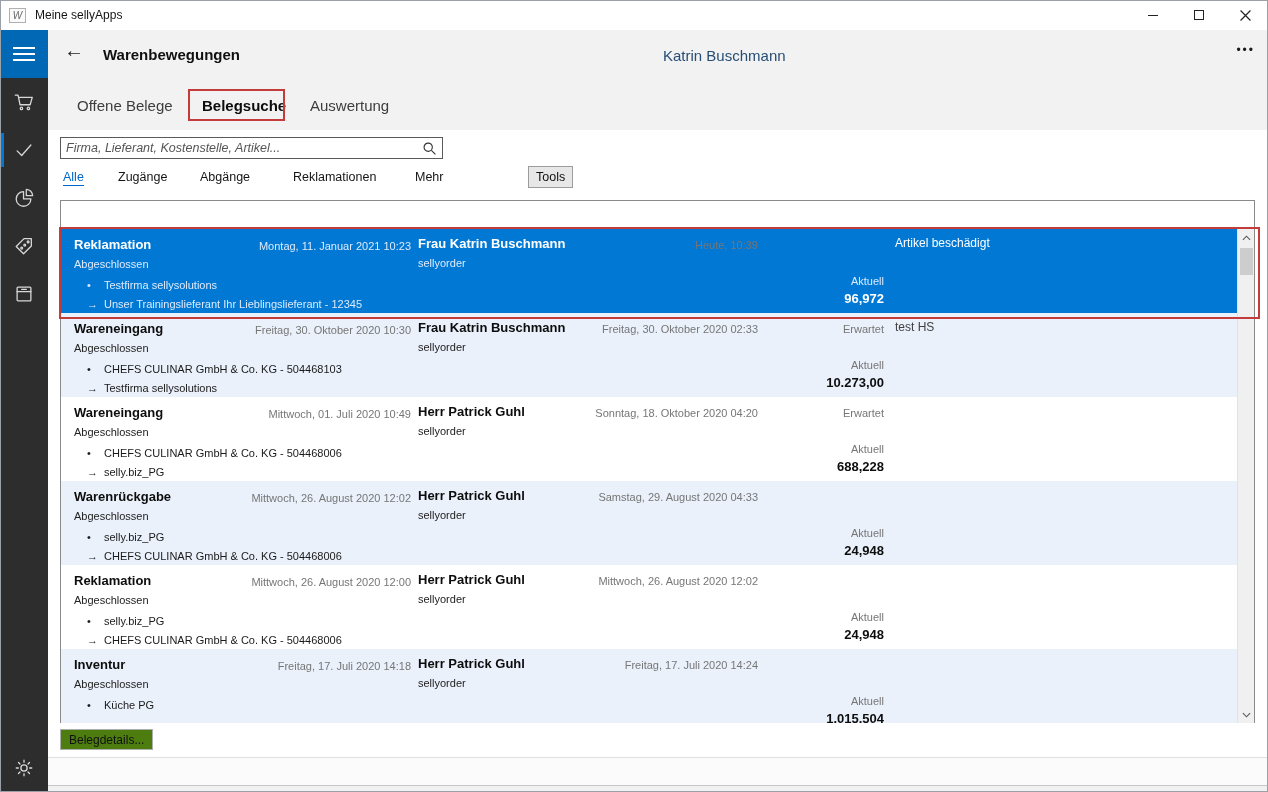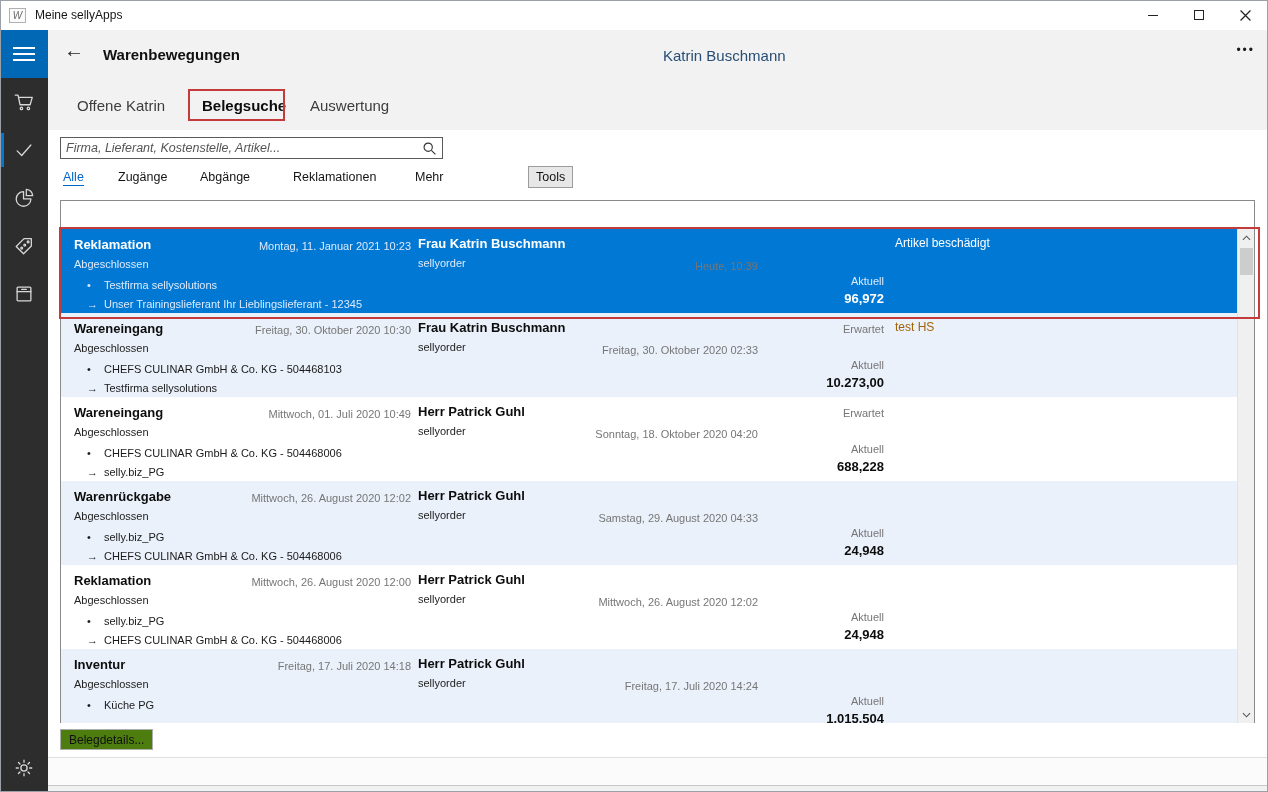--- a/index.html
+++ b/index.html
@@ -70,31 +70,31 @@
 
   .tbody { position:absolute; left:0; top:28px; width:1176px; height:494px; overflow:hidden; }
   .trow { position:relative; height:84px; background:#fff; }
   .trow.alt { background:#eaf1fb; }
   .trow.sel { background:#0078d4; color:#fff; }
   .trow.sel .rdate, .trow.sel .rstatus, .trow.sel .rapp, .trow.sel .exp, .trow.sel .akt, .trow.sel .rsub { color:#ddeafc; }
 
   .cb { position:absolute; left:5px; top:1px; width:345px; height:100%;margin-left:8px; }
   .ce { position:absolute; left:357px; top:0; width:340px; height:100%; }
   .cs { position:absolute; left:697px; top:0; width:126px; height:100%; }
-  .cr { position:absolute; left:834px; top:7px; font-size:12px; color:#a16207; }
+  .cr { position:absolute; left:834px; top:7px; font-size:12px; color:#404040; }
   .trow.sel .cr { color:#fff; }
 
   .rtype { position:absolute; left:0; top:7px; font-size:13px; font-weight:bold; color:#0d0d0d; }
   .rdate { position:absolute; right:8px; top:10px; font-size:11px; color:#767676; }
   .rstatus { position:absolute; left:0; top:28px; font-size:11px; color:#222; }
   .rsub { position:absolute; left:13px; font-size:11px; color:#1a1a1a; }
   .rsub .mk { display:inline-block; width:17px; }
   .rsub-1 { top:49px; } .rsub-2 { top:68px; }
   .rname { position:absolute; left:0; top:7px; font-size:13px; font-weight:bold; color:#0d0d0d; }
-  .rdate2 { position:absolute; right:0; top:10px; font-size:11px; color:#767676;margin-top:21px; }
+  .rdate2 { position:absolute; right:0; top:10px; font-size:11px; color:#767676; }
   .rapp { position:absolute; left:0; top:28px; font-size:11px; color:#222; }
   .exp { position:absolute; right:0; top:10px; font-size:11px; color:#767676; }
   .akt { position:absolute; right:0; top:46px; font-size:11px; color:#767676; }
   .val { position:absolute; right:0; top:62px; font-size:13px; font-weight:bold; color:#0d0d0d; }
   .trow.sel .rtype, .trow.sel .rname, .trow.sel .val { color:#fff; }
 
   .scrollbar { position:absolute; top:28px; right:0; width:17px; height:494px; background:#f0f0f0; border-left:1px solid #e2e2e2; }
   .sb-arrow { position:absolute; left:0; width:17px; height:17px; display:flex; align-items:center; justify-content:center; }
   .sb-up { top:0; } .sb-down { bottom:0; }
   .sb-thumb { position:absolute; left:2px; top:19px; width:13px; height:27px; background:#cdcdcd; }
@@ -185,21 +185,21 @@
       </svg>
     </div>
   </div>
 
   <div id="main">
     <div id="app-header">
       <div class="back">←</div>
       <div class="page-title">Warenbewegungen</div>
       <div class="user">Katrin Buschmann</div>
       <div class="more">•••</div>
-      <div class="tab tab-0">Offene Katrin</div>
+      <div class="tab tab-0">Offene Belege</div>
       <div class="tab tab-1">Belegsuche</div>
       <div class="tab tab-2">Auswertung</div>
     </div>
 
     <div class="search-box">
       <input type="text" placeholder="Firma, Lieferant, Kostenstelle, Artikel..." style="">
       <svg class="search-glyph" width="15" height="15" viewBox="0 0 16 16">
         <circle cx="6.6" cy="6.6" r="4.4" fill="none" stroke="#333" stroke-width="1.2"></circle>
         <path d="M10 10l4.3 4.3" stroke="#333" stroke-width="1.2"></path>
       </svg>

